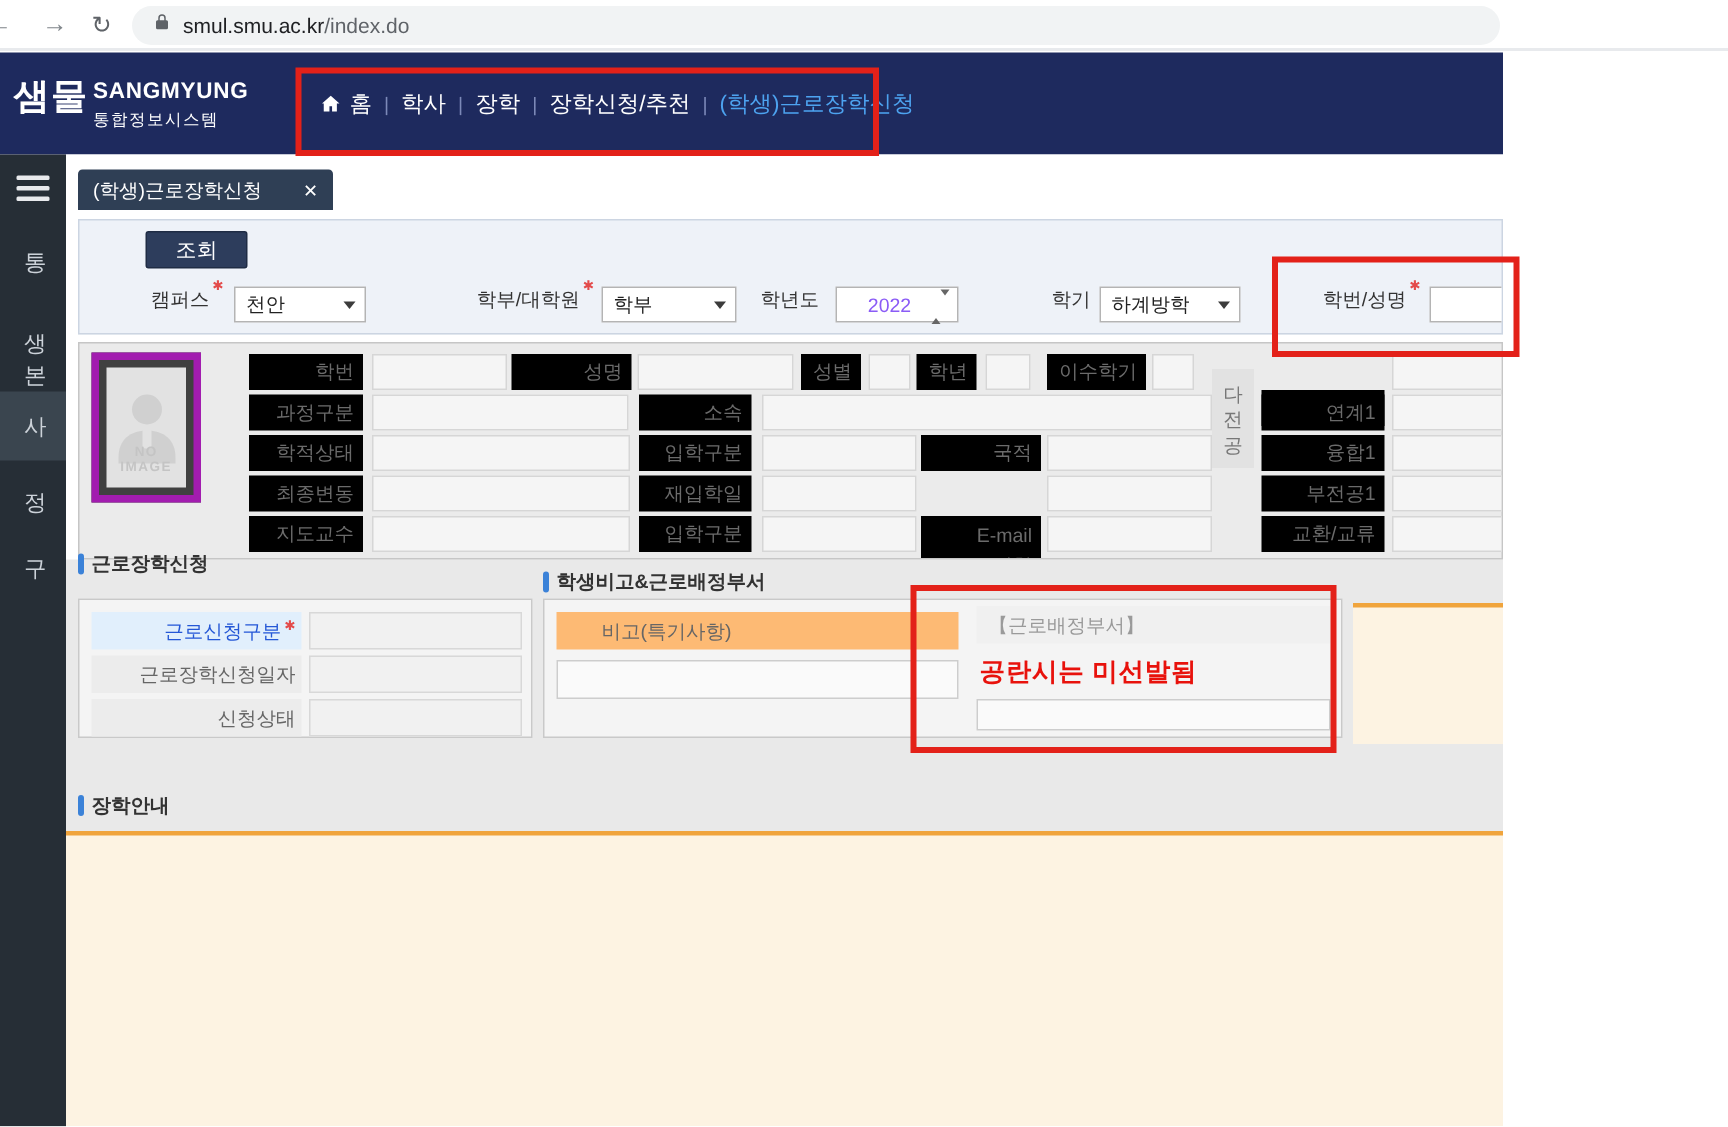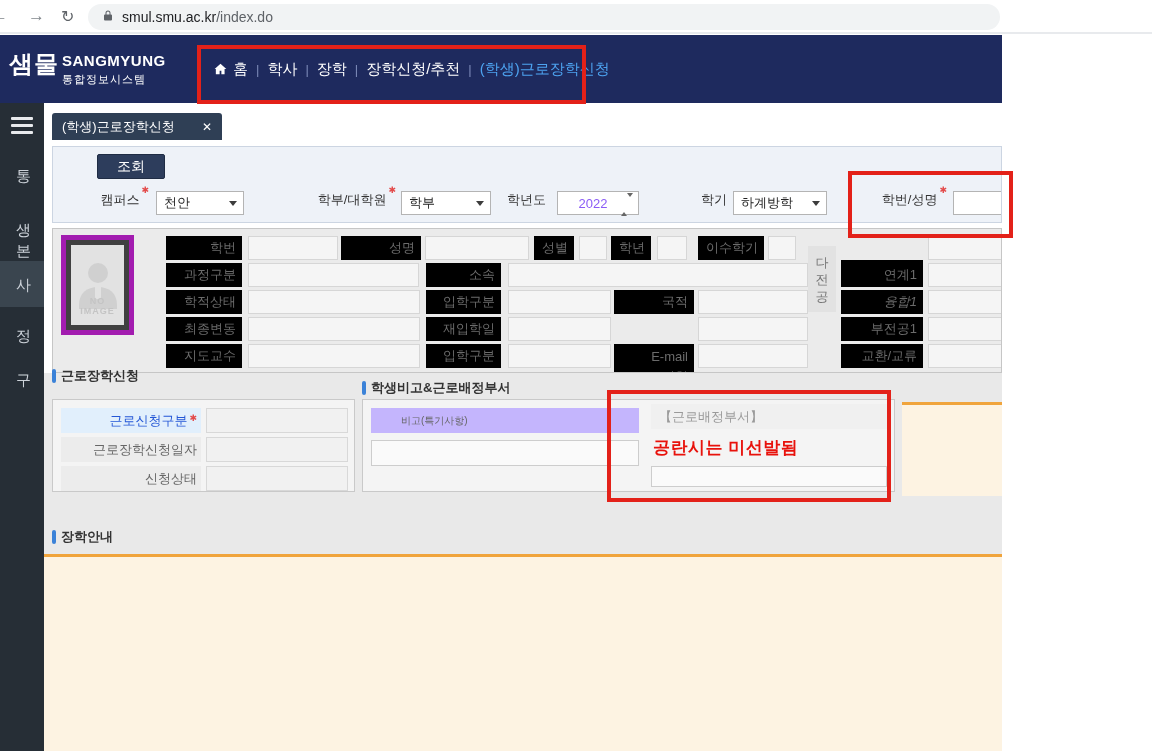--- a/index.html
+++ b/index.html
@@ -63,21 +63,21 @@
   .g-ipt { position:absolute; height:24px; background:#f5f5f5; border:1px solid #d6d6d6; }
   .mm-vert { position:absolute; left:755px; top:17px; width:28px; height:66px; background:#e2e2e2; color:#777; font-size:13px; display:flex; align-items:center; justify-content:center; }
   .mm-vert .vtext { width:14px; word-break:break-all; line-height:17px; text-align:center; }
 
   .sec-title { position:absolute; font-size:13px; font-weight:bold; color:#333; display:flex; align-items:center; }
   .blue-bar { display:inline-block; width:4px; height:14px; background:#3b82d8; border-radius:2px; margin-right:5px; }
   .sec-box { position:absolute; background:#f4f4f4; border:1px solid #c9c9c9; }
   .s-lbl { position:absolute; height:25px; background:#ececec; color:#666; font-size:13px; display:flex; align-items:center; justify-content:flex-end; padding-right:4px; }
   .s-lbl.accent { background:#e1effc; color:#2457d6; }
   .s-ipt { position:absolute; height:25px; background:#f1f1f1; border:1px solid #d8d8d8; }
-  .note-lbl { position:absolute; height:25px; background:#c4b5fd; color:#666; font-size:10px; display:flex; align-items:center; padding-left:30px; }
+  .note-lbl { position:absolute; height:25px; background:#fdba74; color:#666; font-size:13px; display:flex; align-items:center; padding-left:30px; }
   .note-ipt { position:absolute; background:#fafafa; border:1px solid #cdcdcd; }
   .dept-header { position:absolute; left:0; top:0; width:100%; height:25px; background:#f0f0f0; color:#9a9a9a; font-size:13px; display:flex; align-items:center; padding-left:8px; }
   .dept-warning { position:absolute; left:2px; top:32px; color:#e8120c; font-size:17px; font-weight:bold; letter-spacing:.5px; }
   .cream-side { position:absolute; left:858px; top:299px; width:100px; height:94px; background:#fdf3e2; border-top:3px solid #f0a43c; }
 
   .annot { position:absolute; border:4px solid #e32119; z-index:50; pointer-events:none; }
 </style>
 </head>
 <body>
 
@@ -242,21 +242,21 @@
       <div class="g-lbl" style="left:561px; top:115px; width:80px;">E-mail</div>
       <div class="g-ipt" style="left:645px; top:115px; width:110px;"></div>
 
       <div class="mm-vert">
         <div class="vtext">다전공</div>
       </div>
       <div class="g-lbl" style="left:788px; top:7px; width:82px;margin-top:24px;">2전공</div>
       <div class="g-ipt" style="left:875px; top:7px; width:74px;"></div>
       <div class="g-lbl" style="left:788px; top:34px; width:82px;">연계1</div>
       <div class="g-ipt" style="left:875px; top:34px; width:74px;"></div>
-      <div class="g-lbl" style="left:788px; top:61px; width:82px;font-style:italic;">융합1</div>
+      <div class="g-lbl" style="left:788px; top:61px; width:82px;">융합1</div>
       <div class="g-ipt" style="left:875px; top:61px; width:74px;"></div>
       <div class="g-lbl" style="left:788px; top:88px; width:82px;">부전공1</div>
       <div class="g-ipt" style="left:875px; top:88px; width:74px;"></div>
       <div class="g-lbl" style="left:788px; top:115px; width:82px;">교환/교류</div>
       <div class="g-ipt" style="left:875px; top:115px; width:74px;"></div>
     </div>
 
     <div class="sec-title" style="left:8px; top:264px;">
       <span class="blue-bar"></span>
       <span>근로장학신청</span>

